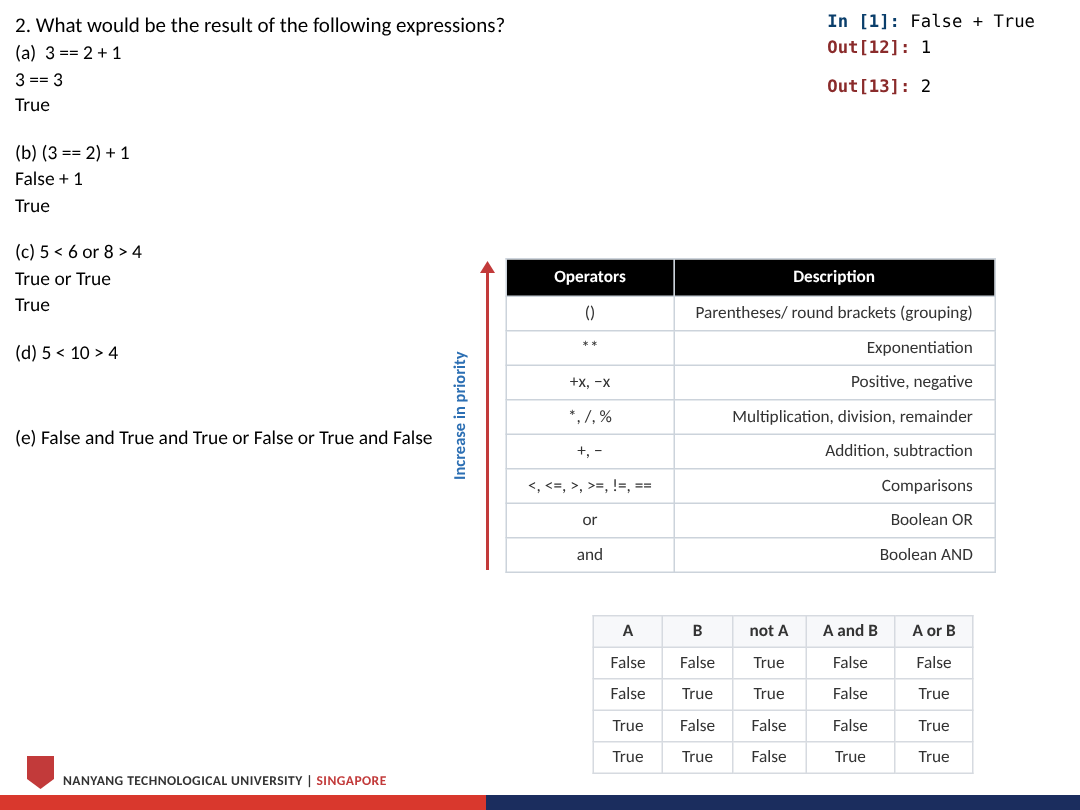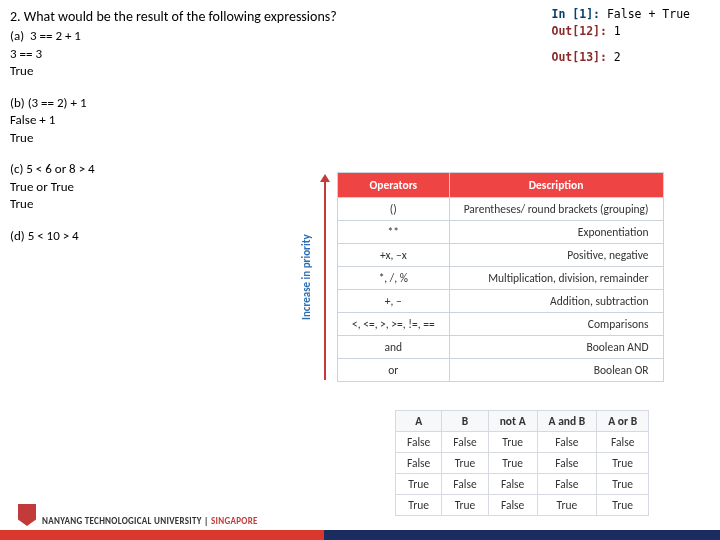--- a/index.html
+++ b/index.html
@@ -13,21 +13,21 @@
 .code-block .ln{white-space:pre}
 .in-p{color:#0a3e6b;font-weight:700}
 .out-p{color:#8a2b2b;font-weight:700}
 .code-block .grp{margin-bottom:10px}
 .op-table-wrap{position:absolute;top:172px;left:298px;display:flex;align-items:stretch}
 .pri-label{writing-mode:vertical-rl;transform:rotate(180deg);font-weight:700;color:#2c6fb3;font-size:11px;text-align:center;padding:0 2px;margin-right:4px}
 .pri-arrow{width:12px;position:relative;margin-right:6px}
 .pri-arrow::before{content:"";position:absolute;left:5px;top:8px;bottom:2px;width:2px;background:#c23a3a}
 .pri-arrow::after{content:"";position:absolute;left:1px;top:2px;border-left:5px solid transparent;border-right:5px solid transparent;border-bottom:8px solid #c23a3a}
 table.op{border-collapse:collapse;font-size:11.5px}
-table.op th{background:#ef4444;color:#fff;font-weight:700;padding:5px 14px;border:1px solid #ccd3db;text-align:center}
+table.op th{background:#000000;color:#fff;font-weight:700;padding:5px 14px;border:1px solid #ccd3db;text-align:center}
 table.op td{border:1px solid #ccd3db;padding:4px 14px;text-align:center;color:#333}
 table.op td:last-child{text-align:right}
 .truth-wrap{position:absolute;top:410px;left:395px}
 table.tr{border-collapse:collapse;font-size:11.5px}
 table.tr th,table.tr td{border:1px solid #d6dae0;padding:3px 11px;text-align:center;color:#333}
 table.tr th{font-weight:700;background:#f7f8fa}
 .th-not{color:#c23a3a}
 .th-and{color:#2e7d32}
 .th-or{color:#1e5aa8}
 .footer{position:absolute;left:0;right:0;bottom:0;height:36px}
@@ -59,20 +59,23 @@
   <div class="q-block">
     <div>(c) 5 &lt; 6 or 8 &gt; 4</div>
     <div>True or True</div>
     <div class="bold">True</div>
   </div>
 
   <div class="q-block">
     <div>(d) 5 &lt; 10 &gt; 4</div>
   </div>
 
+  <div class="q-block" style="margin-top:40px">
+    <div>(e) False and True and True or False or True and False</div>
+  </div>
 
   <div class="code-block">
     <div class="grp">
       <div class="ln"><span class="in-p">In [1]:</span><span> False + True</span></div>
       <div class="ln"><span class="out-p">Out[12]:</span><span> 1</span></div>
     </div>
     <div class="grp">
       <div class="ln"><span class="out-p">Out[13]:</span><span> 2</span></div>
     </div>
   </div>
@@ -106,26 +109,26 @@
           </tr>
         <tr>
             <td>+, −</td>
             <td>Addition, subtraction</td>
           </tr>
         <tr>
             <td>&lt;, &lt;=, &gt;, &gt;=, !=, ==</td>
             <td>Comparisons</td>
           </tr>
         <tr>
+            <td>or</td>
+            <td>Boolean OR</td>
+          </tr>
+        <tr>
             <td>and</td>
             <td>Boolean AND</td>
-          </tr>
-        <tr>
-            <td>or</td>
-            <td>Boolean OR</td>
           </tr>
       </tbody>
     </table>
   </div>
 
   <div class="truth-wrap">
     <table class="tr">
       <thead>
           <tr>
         <th>A</th>

